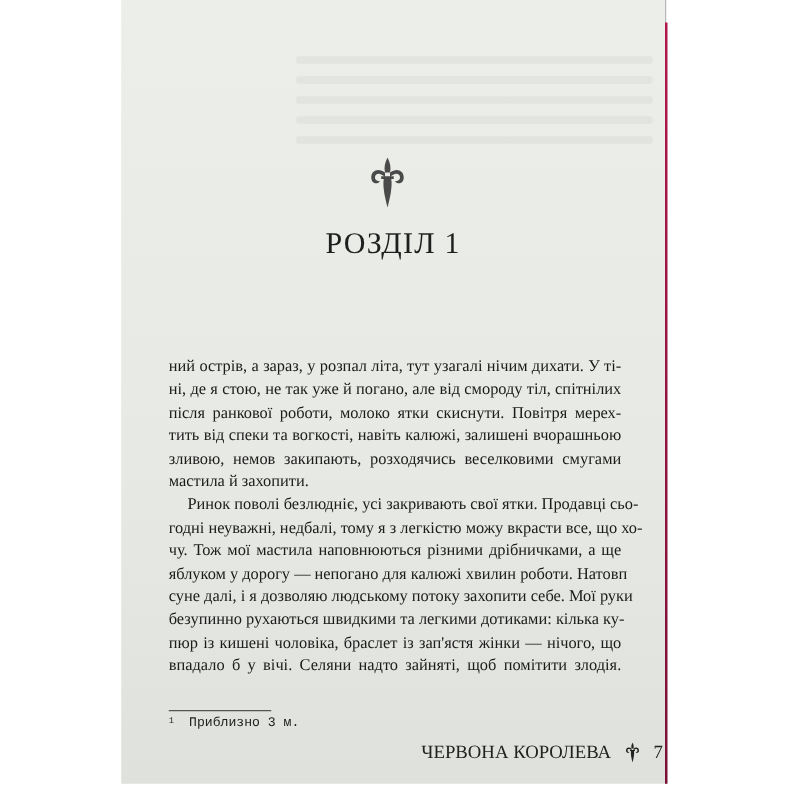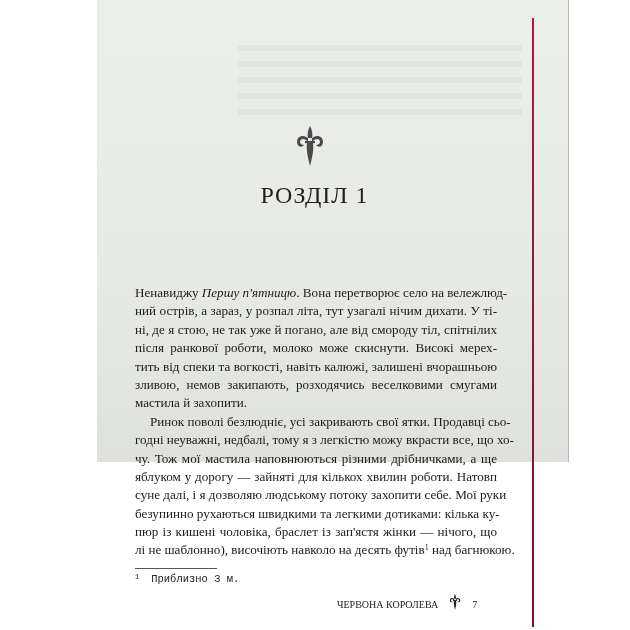--- a/index.html
+++ b/index.html
@@ -1,24 +1,23 @@
 <!DOCTYPE html>
 <html><head>
 <meta charset="utf-8">
 <style>
   html, body { margin:0; padding:0; }
   body {
     width:630px; height:630px; background:#ffffff; position:relative; overflow:hidden;
     font-family: "DejaVu Serif", "Liberation Serif", serif;
   }
   .page {
-    position:absolute; left:97px; top:0; width:435px; height:462px;
+    position:absolute; left:97px; top:0; width:435px; height:627px;
     background: linear-gradient(180deg, #eceee9 0%, #e7e9e4 60%, #dfe1dc 100%);
     box-shadow: 1px 0 0 #b8b8b8;
-    padding-left: 36px;
   }
   .page-edge {
     position:absolute; left:532px; top:18px; width:2px; height:609px;
     background: linear-gradient(180deg, #b0174a, #7a1034);
   }
   .bleed {
     position:absolute; left:140px; width:285px; height:6px;
     background: rgba(150,155,150,0.10); border-radius:2px;
   }
   .ornament {
@@ -40,21 +39,21 @@
   .fn-rule {
     position:absolute; left:38px; top:568px; width:82px; height:0; border-top:1px solid #555;
   }
   .footnote {
     position:absolute; left:38px; top:573px; font-family:Liberation Mono, monospace;
     font-size:10.5px; color:#222;
   }
   .footnote .num { font-size:7px; vertical-align:top; margin-right:12px; }
   .running-footer {
     position:absolute; left:240px; top:594px; font-family:"Liberation Serif", serif;
-    font-size:10px; color:#222; display:flex; align-items:flex-end; gap:10px;
+    font-size:15px; color:#222; display:flex; align-items:flex-start; gap:10px;
   }
   .footer-orn { width:14px; height:16px; }
 </style>
 </head>
 <body>
 
 <div class="page">
 
   <div class="bleed" style="top:45px"></div>
   <div class="bleed" style="top:61px"></div>
@@ -70,35 +69,34 @@
         <path d="M17 12 C22 8 28 10 28 16 C28 21 23 22 21 19 C23 19 25 18 25 16 C25 12 20 12 17 16 Z"></path>
         <rect x="10" y="15" width="10" height="2.2"></rect>
         <path d="M12 17 C11 24 13 32 15 40 C17 32 19 24 18 17 Z"></path>
       </g>
     </svg>
   </div>
 
   <div class="chapter-title">РОЗДІЛ 1</div>
 
   <div class="body-text">
-    <span class="line"><span>Ненавиджу </span><span class="it">Першу п'ятницю</span><span>. Вона перетворює село на вележлюд-</span></span>
     <span class="line">ний острів, а зараз, у розпал літа, тут узагалі нічим дихати. У ті-</span>
     <span class="line">ні, де я стою, не так уже й погано, але від смороду тіл, спітнілих</span>
-    <span class="line">після ранкової роботи, молоко може скиснути. Високі мерех-</span>
+    <span class="line">після ранкової роботи, молоко ятки скиснути. Повітря мерех-</span>
     <span class="line">тить від спеки та вогкості, навіть калюжі, залишені вчорашньою</span>
     <span class="line">зливою, немов закипають, розходячись веселковими смугами</span>
     <span class="line last">мастила й захопити.</span>
     <span class="line indent">Ринок поволі безлюдніє, усі закривають свої ятки. Продавці сьо-</span>
     <span class="line">годні неуважні, недбалі, тому я з легкістю можу вкрасти все, що хо-</span>
     <span class="line">чу. Тож мої мастила наповнюються різними дрібничками, а ще</span>
-    <span class="line">яблуком у дорогу — зайняті для кількох хвилин роботи. Натовп</span>
+    <span class="line">яблуком у дорогу — непогано для калюжі хвилин роботи. Натовп</span>
     <span class="line">суне далі, і я дозволяю людському потоку захопити себе. Мої руки</span>
     <span class="line">безупинно рухаються швидкими та легкими дотиками: кілька ку-</span>
     <span class="line">пюр із кишені чоловіка, браслет із зап'ястя жінки — нічого, що</span>
-    <span class="line"><span>лі не шаблонно), височіють навколо на десять футів</span><sup>1</sup><span> над багнюкою.</span></span>
+    <span class="line">впадало б у вічі. Селяни надто зайняті, щоб помітити злодія.</span>
   </div>
 
   <div class="fn-rule"></div>
   <div class="footnote">
     <span class="num">1</span><span>Приблизно 3 м.</span>
   </div>
 
   <div class="running-footer">
     <span>ЧЕРВОНА КОРОЛЕВА</span>
     <span class="footer-orn">

